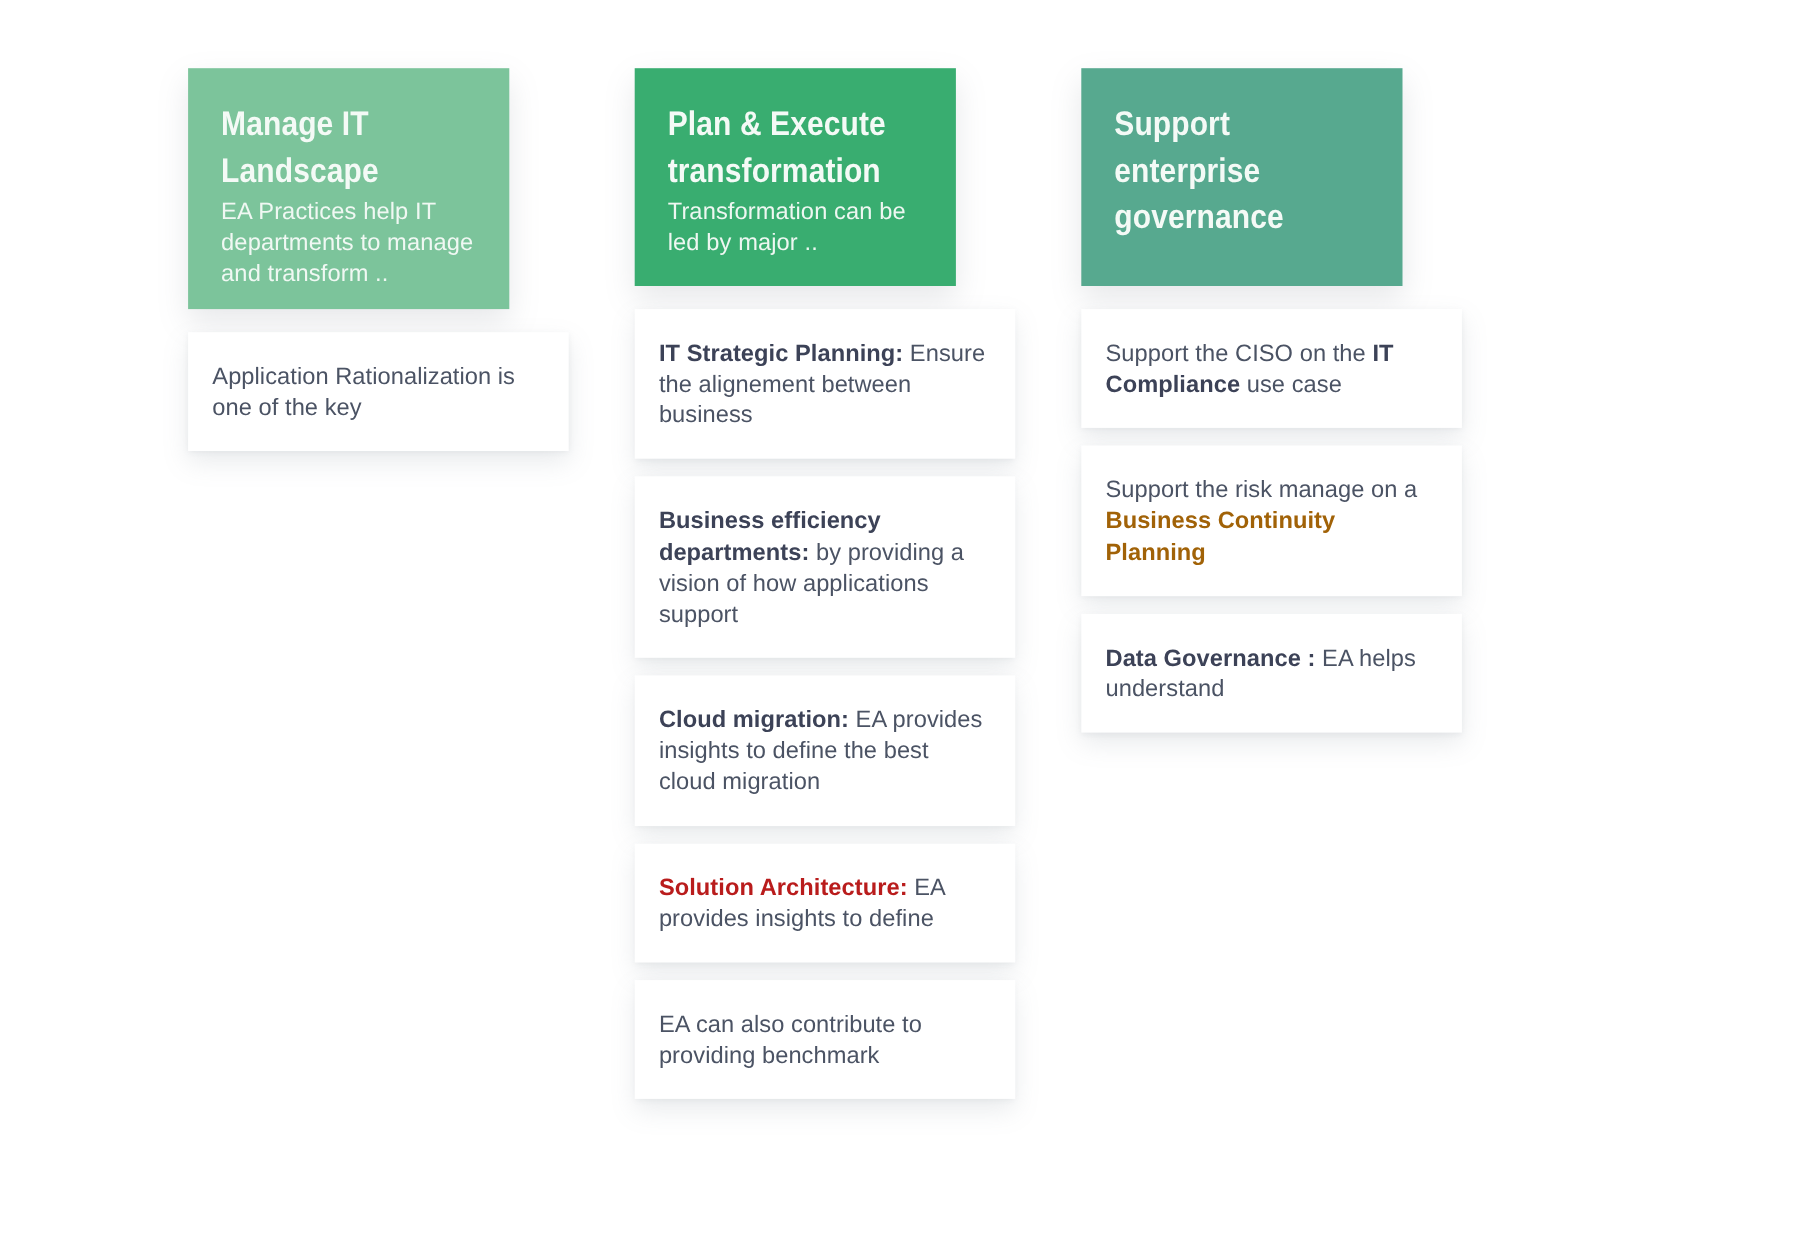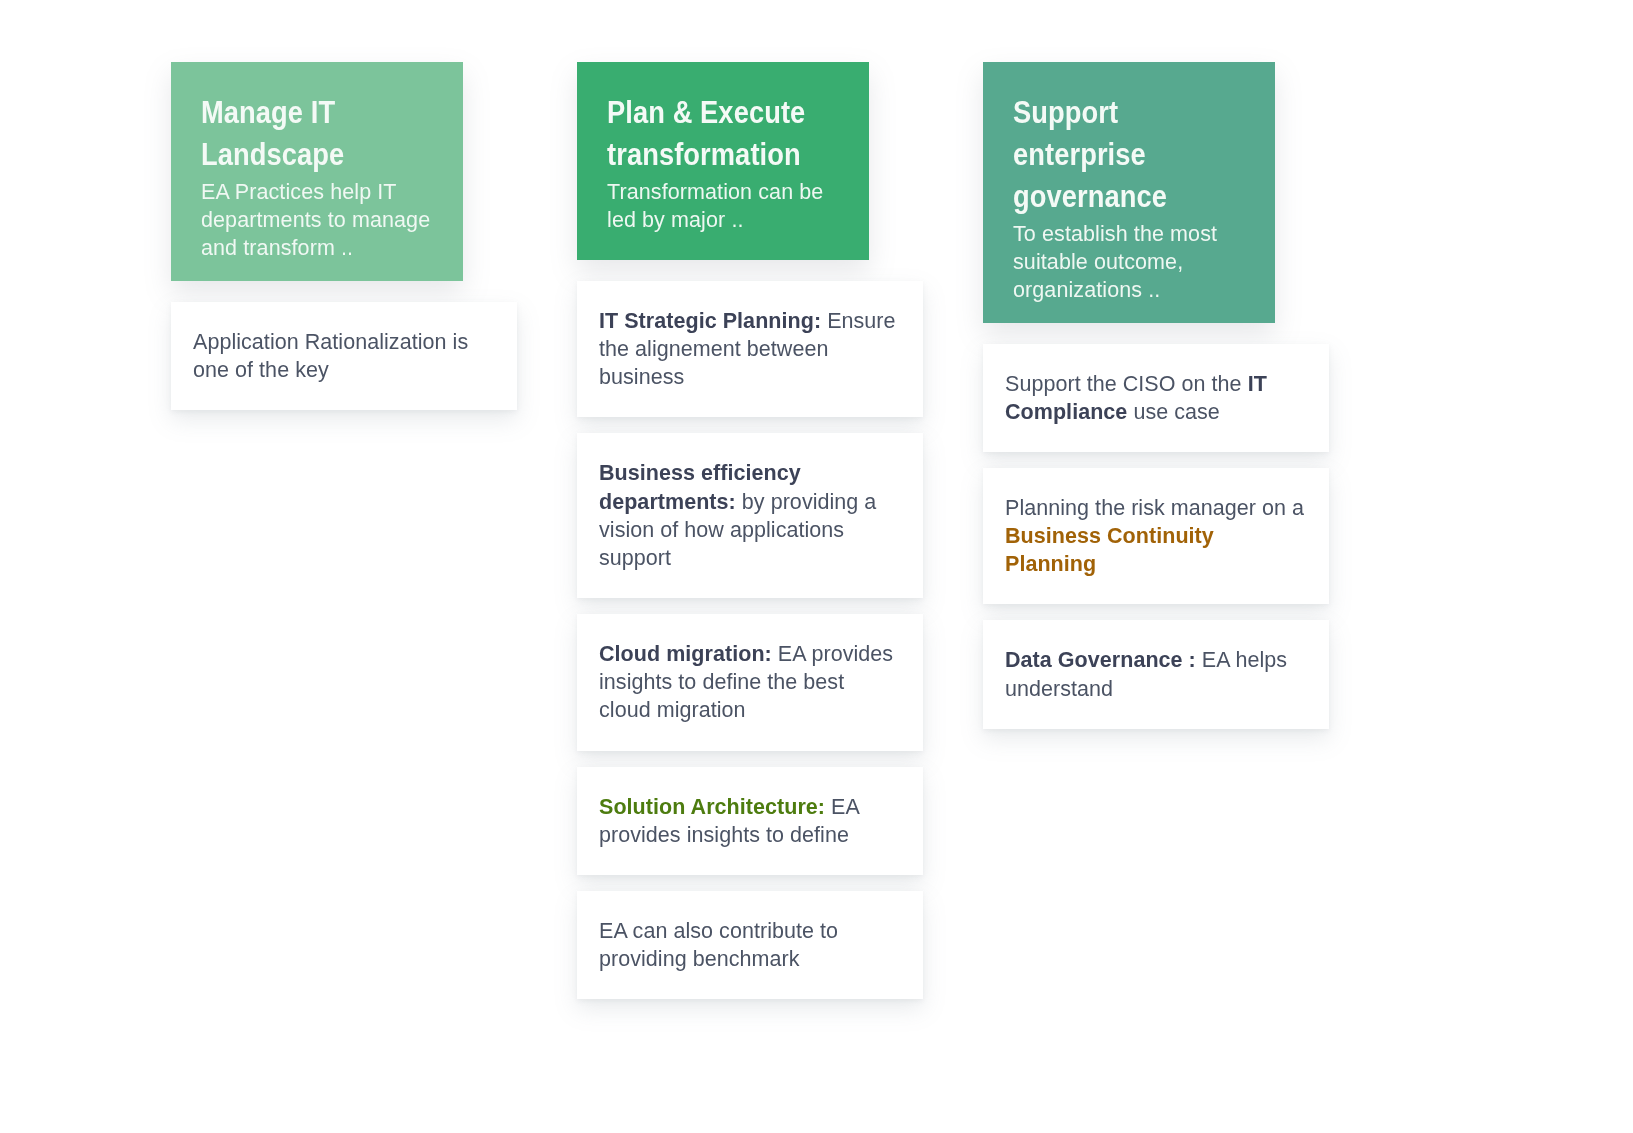--- a/index.html
+++ b/index.html
@@ -125,39 +125,38 @@
         <div class="card" style="background: rgb(255, 255, 255); color: rgb(75, 83, 100);">
           <b style="color: rgb(60, 66, 87);">IT Strategic Planning:</b><span> Ensure the alignement between business</span>
         </div>
         <div class="card" style="background: rgb(255, 255, 255); color: rgb(75, 83, 100);">
           <b style="color: rgb(60, 66, 87);">Business efficiency departments:</b><span> by providing a vision of how applications support</span>
         </div>
         <div class="card" style="background: rgb(255, 255, 255); color: rgb(75, 83, 100);">
           <b style="color: rgb(60, 66, 87);">Cloud migration:</b><span> EA provides insights to define the best cloud migration</span>
         </div>
         <div class="card" style="background: rgb(255, 255, 255); color: rgb(75, 83, 100);">
-          <b style="color: #4d7c0f;">Solution Architecture:</b><span> EA provides insights to define</span>
+          <b style="color: #b91c1c;">Solution Architecture:</b><span> EA provides insights to define</span>
         </div>
         <div class="card" style="background: rgb(255, 255, 255); color: rgb(75, 83, 100);">
           <span>EA can also contribute to providing benchmark</span>
         </div>
       </div>
     </div>
 
     <div class="column col-3">
       <div class="header-card" id="h2" style="background: rgb(87, 169, 143);">
         <div class="header-title" style="color: rgb(244, 250, 246);">Support enterprise governance</div>
-        <div class="header-sub" style="color: rgb(244, 250, 246);">To establish the most suitable outcome, organizations ..</div>
       </div>
       <div class="cards">
         <div class="card" style="background: rgb(255, 255, 255); color: rgb(75, 83, 100);">
           <span>Support the CISO on the </span><b style="color: rgb(60, 66, 87);">IT Compliance</b><span> use case</span>
         </div>
         <div class="card" style="background: rgb(255, 255, 255); color: rgb(75, 83, 100);">
-          <span>Planning the risk manager on a </span><b style="color: #a16207;">Business Continuity Planning</b><span></span>
+          <span>Support the risk manage on a </span><b style="color: #a16207;">Business Continuity Planning</b><span></span>
         </div>
         <div class="card" style="background: rgb(255, 255, 255); color: rgb(75, 83, 100);">
           <span></span><b style="color: rgb(60, 66, 87);">Data Governance :</b><span> EA helps understand</span>
         </div>
       </div>
     </div>
 
   </div>
 </div>
 

